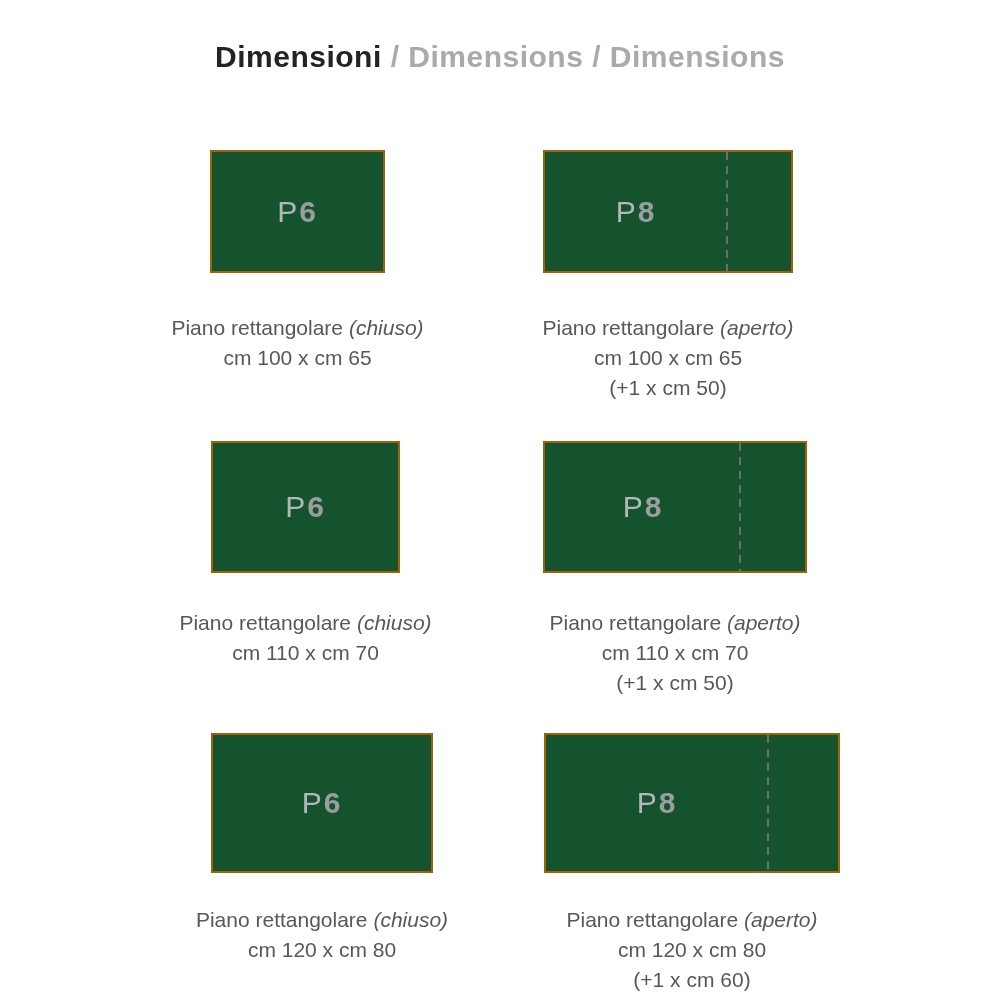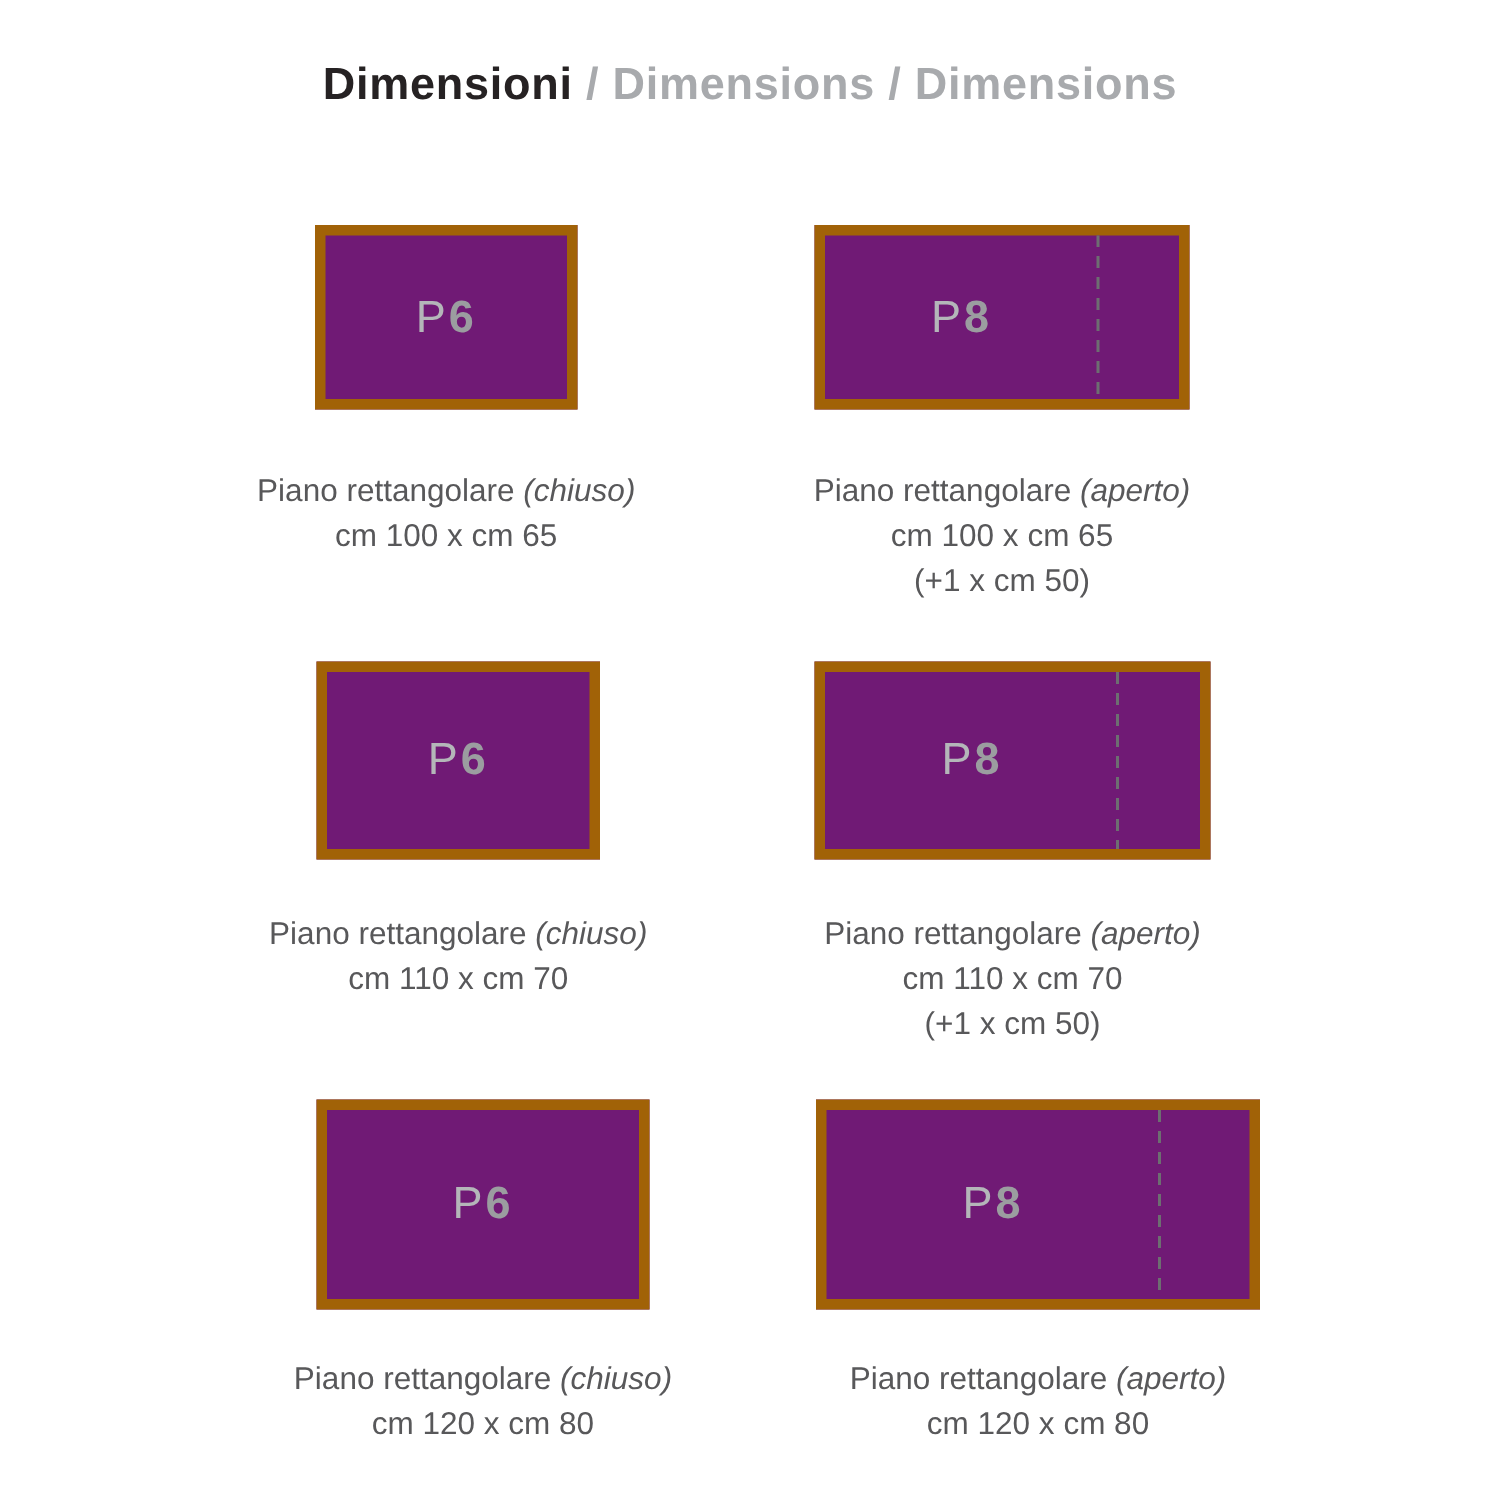--- a/index.html
+++ b/index.html
@@ -12,22 +12,22 @@
     position:absolute;top:16px;left:0;width:1000px;
     text-align:center;font-size:30px;font-weight:bold;line-height:36px;
     letter-spacing:0.5px;white-space:nowrap;margin-top:23px;
   }
   .title-primary{color:#262223;}
   .title-secondary{color:#a8aaad;}
 
   
   .cell{position:absolute;}
   .rect{
-    position:relative;background:#701a75;
-    border:7px solid #a16207;box-sizing:border-box;
+    position:relative;background:#14532d;
+    border:2px solid #a16207;box-sizing:border-box;
   }
   .plabel{
     position:absolute;top:50%;left:50%;transform:translate(-50%,-50%);
     font-size:30px;letter-spacing:2px;white-space:nowrap;
   }
   .plabel .p{color:#b4b6b9;font-weight:normal;}
   .plabel .num{color:#9b9da0;font-weight:bold;}
   .divider{
     position:absolute;top:0;bottom:0;width:2px;
     background:repeating-linear-gradient(to bottom,#6d6e71 0 8px,transparent 8px 14px);
@@ -157,14 +157,15 @@
     <span class="plabel"><span class="p">P</span><span class="num">8</span></span>
     <div class="divider"></div>
   </div>
   <div class="caption">
     <div>
       <span>Piano</span>
       <span class="b">rettangolare</span>
       <span class="i">(aperto)</span>
     </div>
     <div>cm 120 x cm 80</div>
+    <div>(+1 x cm 60)</div>
   </div>
 </div>
 
 </body></html>

